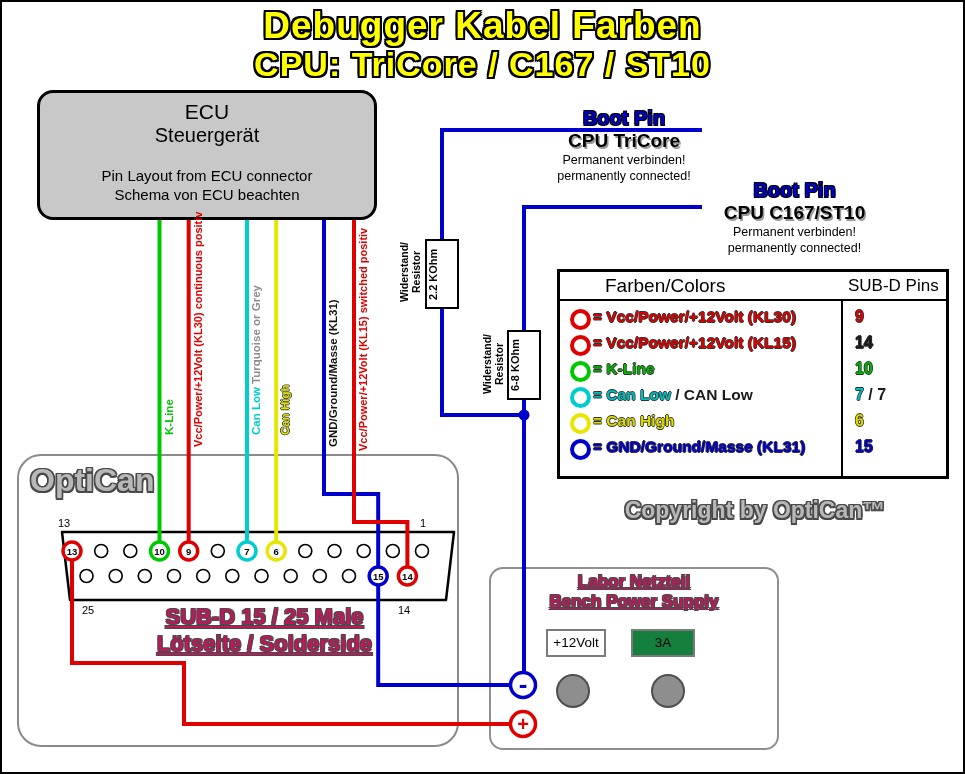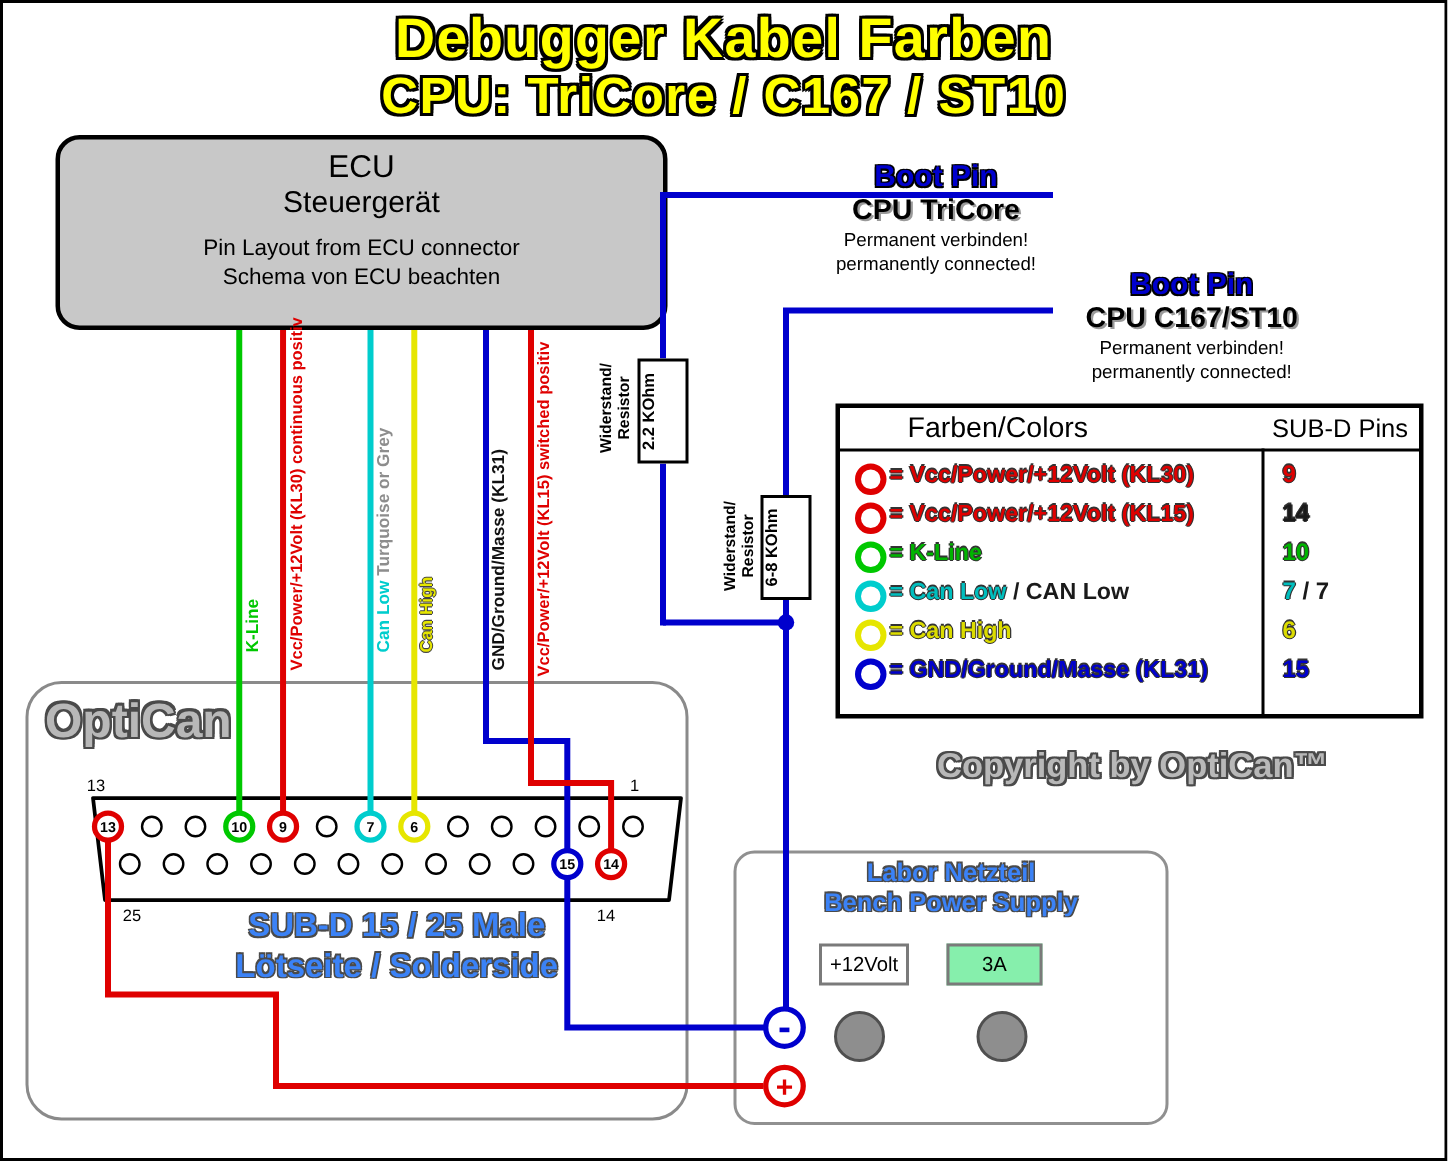--- a/index.html
+++ b/index.html
@@ -7,24 +7,24 @@
           box-sizing:border-box;overflow:hidden;font-family:"Liberation Sans",sans-serif;}
 
   
   .title{position:absolute;top:4px;left:0;width:100%;text-align:center;line-height:1.08;z-index:2;}
   .title-line1{font-size:37px;font-weight:bold;letter-spacing:1px;
     text-shadow:-2px -2px 0 #000,2px -2px 0 #000,-2px 2px 0 #000,2px 2px 0 #000,-2px 0 0 #000,2px 0 0 #000,0 -2px 0 #000,0 2px 0 #000;}
   .title-line2{font-size:34px;font-weight:bold;letter-spacing:1px;
     text-shadow:-2px -2px 0 #000,2px -2px 0 #000,-2px 2px 0 #000,2px 2px 0 #000,-2px 0 0 #000,2px 0 0 #000,0 -2px 0 #000,0 2px 0 #000;}
 
   
-  .ecu-box{position:absolute;left:35px;top:88px;width:408px;height:130px;border:3px solid #000;
+  .ecu-box{position:absolute;left:35px;top:88px;width:340px;height:130px;border:3px solid #000;
            border-radius:16px;box-sizing:border-box;text-align:center;padding-top:7px;z-index:2;}
   .ecu-title{font-size:21px;color:#000;}
-  .ecu-subtitle{font-size:20px;color:#000;margin-bottom:10px;}
+  .ecu-subtitle{font-size:20px;color:#000;margin-bottom:20px;}
   .ecu-note{font-size:15px;color:#000;line-height:1.25;}
 
   
   .vlabel{position:absolute;writing-mode:vertical-rl;transform:rotate(180deg);
           font-weight:bold;font-size:11.5px;white-space:nowrap;width:16px;z-index:3;}
   .grey-suffix{color:#8d8d8d;}
 
   
   .boot-block{position:absolute;text-align:center;z-index:6;}
   .boot-title{font-size:20px;font-weight:bold;
@@ -51,22 +51,22 @@
   .sw{position:absolute;left:10px;top:4px;width:13px;height:13px;border:4px solid #000;
       border-radius:50%;background:#fff;}
   .ltext{position:absolute;left:33px;top:3px;font-weight:bold;font-size:15.5px;white-space:nowrap;}
   .lpin{position:absolute;left:295px;top:3px;font-weight:bold;font-size:16px;white-space:nowrap;}
   .outl > span:first-child{text-shadow:-0.8px 0 0 #333,0.8px 0 0 #333,0 -0.8px 0 #333,0 0.8px 0 #333;}
   .lblack{color:#1a1a1a;}
 
   
   .emboss-lg{color:#b8b8b8;
     text-shadow:-1.5px -1.5px 0 #4a4a4a,1.5px -1.5px 0 #4a4a4a,-1.5px 1.5px 0 #4a4a4a,1.5px 1.5px 0 #4a4a4a,-1.5px 0 0 #4a4a4a,1.5px 0 0 #4a4a4a,0 -1.5px 0 #4a4a4a,0 1.5px 0 #4a4a4a;}
-  .emboss-sm{color:#3b82f6;
-    text-shadow:-1px -1px 0 #4a4a4a,1px -1px 0 #4a4a4a,-1px 1px 0 #4a4a4a,1px 1px 0 #4a4a4a;}
+  .emboss-sm{color:#be185d;
+    text-shadow:-1px -1px 0 #4a4a4a,1px -1px 0 #4a4a4a,-1px 1px 0 #4a4a4a,1px 1px 0 #4a4a4a;text-decoration:underline;}
 
   .copyright{position:absolute;left:558px;top:495px;width:390px;text-align:center;
              font-size:23px;font-weight:bold;z-index:2;}
 
   
   .optican-box{position:absolute;left:15px;top:452px;width:442px;height:293px;background:#fff;
                border:2.5px solid #8a8a8a;border-radius:24px;box-sizing:border-box;z-index:1;}
   .optican-label{position:absolute;left:28px;top:460px;font-size:32px;font-weight:bold;z-index:2;}
   .subd1{position:absolute;left:80px;top:602px;width:365px;text-align:center;
          font-size:22px;font-weight:bold;z-index:2;}
@@ -76,21 +76,21 @@
   
   .psu-box{position:absolute;left:487px;top:565px;width:290px;height:183px;background:#fff;
            border:2px solid #909090;border-radius:14px;box-sizing:border-box;z-index:1;}
   .psu-title1{position:absolute;left:487px;top:570px;width:290px;text-align:center;
               font-size:17px;font-weight:bold;z-index:2;}
   .psu-title2{position:absolute;left:487px;top:590px;width:290px;text-align:center;
               font-size:17px;font-weight:bold;z-index:2;}
   .psu-volt{position:absolute;left:544px;top:627px;width:60px;height:28px;background:#fff;
             border:2px solid #7a7a7a;box-sizing:border-box;text-align:center;line-height:24px;
             font-size:13.5px;color:#000;z-index:2;}
-  .psu-amp{position:absolute;left:629px;top:627px;width:64px;height:28px;background:#86efac;
+  .psu-amp{position:absolute;left:629px;top:627px;width:64px;height:28px;background:#15803d;
            border:2px solid #7a7a7a;box-sizing:border-box;text-align:center;line-height:24px;
            font-size:13.5px;color:#000;z-index:2;}
   .jack{position:absolute;width:34px;height:34px;border-radius:50%;background:#8e8e8e;
         border:2px solid #4f4f4f;box-sizing:border-box;z-index:2;}
   .jack-left{left:554px;top:672px;}
   .jack-right{left:649px;top:672px;}
 
   .brand{position:absolute;right:10px;top:772px;font-family:"DejaVu Serif",serif;font-style:italic;
          font-weight:bold;font-size:26px;color:#14532d;text-shadow:2px 2px 0 #b5b5b5;
          text-decoration:underline;z-index:2;}

